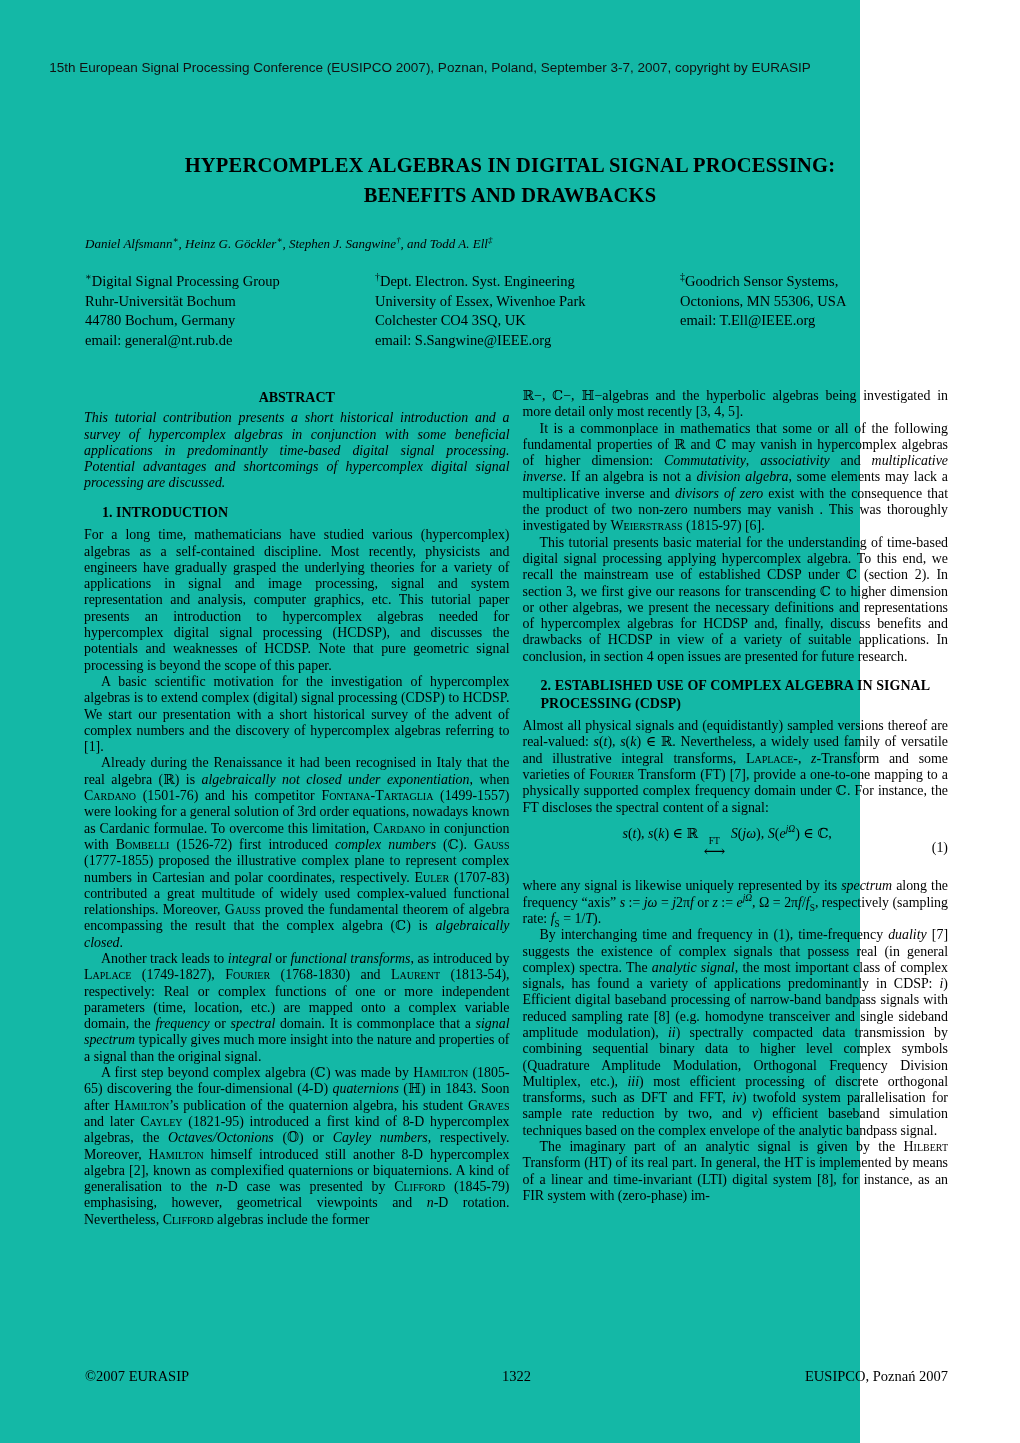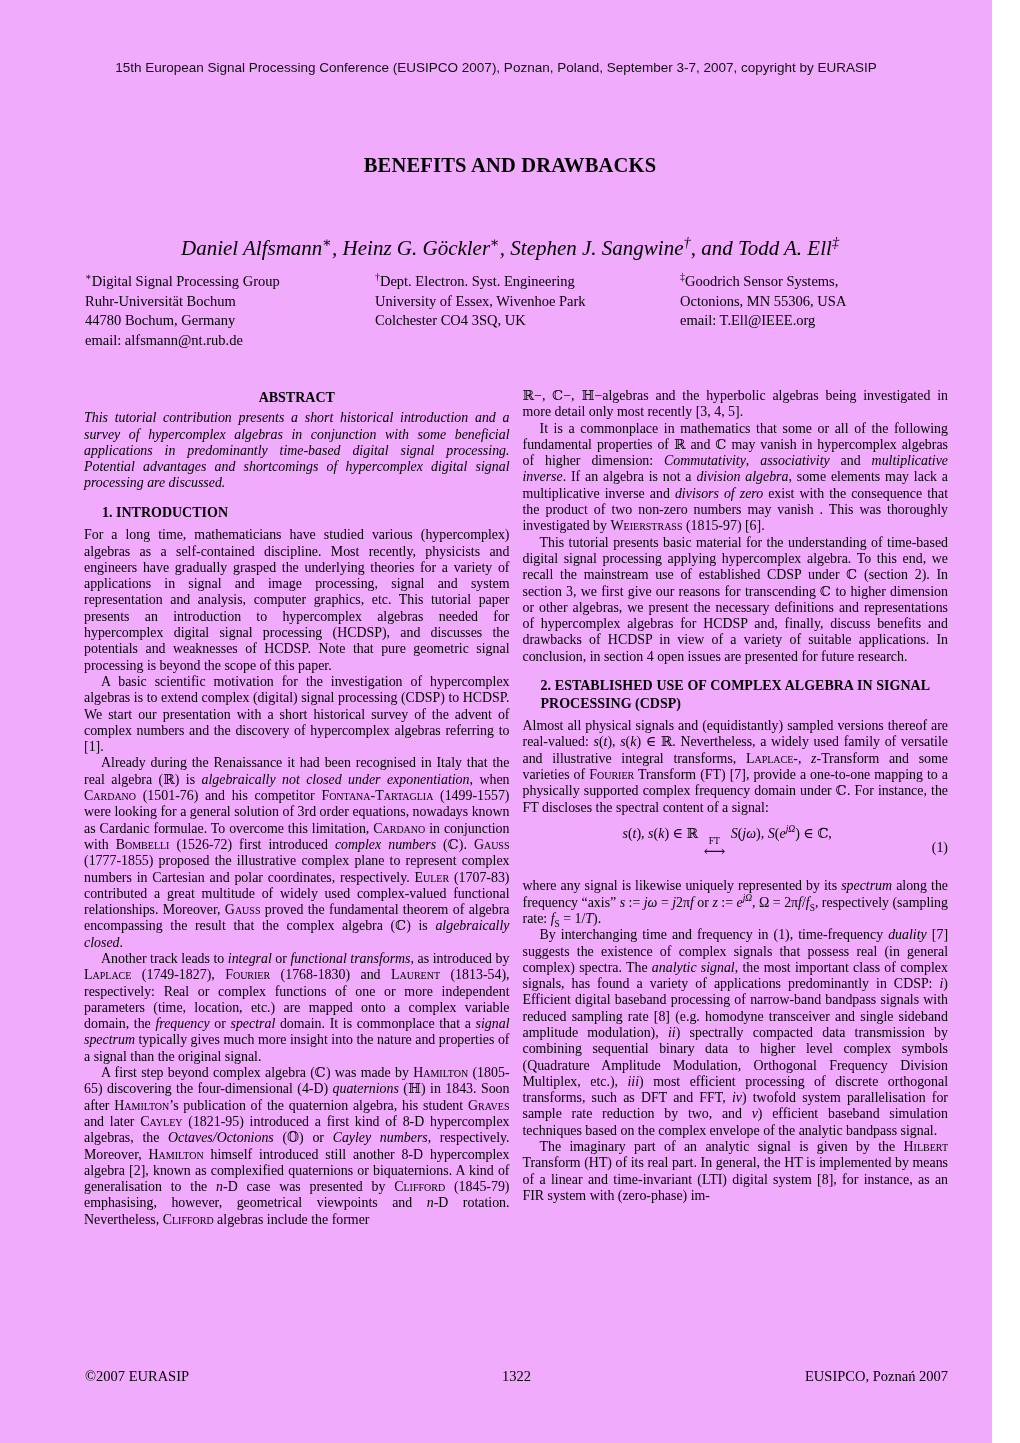--- a/index.html
+++ b/index.html
@@ -1,23 +1,23 @@
 <!DOCTYPE html>
 <html><head>
 <meta charset="utf-8">
 <style>
   html,body{margin:0;padding:0;background:#ffffff;}
-  .page{position:relative;width:992px;height:1443px;background:#f0abfc;color:#000;
+  .page{position:relative;width:860px;height:1443px;background:#14b8a6;color:#000;
         font-family:"Liberation Serif","DejaVu Serif",serif;}
   .conf-header{position:absolute;top:60px;left:0;width:100%;text-align:center;
         font-family:"Liberation Sans","DejaVu Sans",sans-serif;font-size:13.5px;color:#111;}
   .title{position:absolute;top:150px;left:85px;width:850px;text-align:center;
         font-weight:bold;font-size:20.5px;line-height:30px;letter-spacing:.2px;}
-  .authors{position:absolute;top:236px;left:85px;width:850px;text-align:center;
-        font-style:italic;font-size:21px;}
+  .authors{position:absolute;top:236px;left:85px;width:850px;
+        font-style:italic;font-size:13px;}
   .affils{position:absolute;top:272px;left:85px;width:860px;display:flex;}
   .aff{font-size:14.5px;line-height:19.5px;font-style:normal;}
   .aff1{width:290px;} .aff2{width:305px;} .aff3{width:260px;}
   .cols{position:absolute;top:388px;left:84px;width:864px;display:flex;gap:13px;}
   .col{flex:1;font-size:13.9px;line-height:16.3px;text-align:justify;}
   .col p{margin:0;}
   p.ind{text-indent:17px;}
   .h-abs{font-weight:bold;text-align:center;font-size:14px;margin:2px 0 4px;}
   .h-sec{font-weight:bold;font-size:14px;line-height:17.5px;margin:12px 18px 6px;}
   .abstract{font-style:italic;}
@@ -38,36 +38,38 @@
   .f-c{text-align:center;} .f-r{text-align:right;}
 </style>
 </head>
 <body>
 
 <div class="page">
 
   <div class="conf-header">15th European Signal Processing Conference (EUSIPCO 2007), Poznan, Poland, September 3-7, 2007, copyright by EURASIP</div>
 
   <div class="title">
+    <div>HYPERCOMPLEX ALGEBRAS IN DIGITAL SIGNAL PROCESSING:</div>
     <div>BENEFITS AND DRAWBACKS</div>
   </div>
 
   <div class="authors"><span>Daniel Alfsmann</span><span class="st-sup">∗</span><span>, Heinz G. Göckler</span><span class="st-sup">∗</span><span>, Stephen J. Sangwine</span><span class="st-sup">†</span><span>, and Todd A. Ell</span><span class="st-sup">‡</span></div>
 
   <div class="affils">
     <div class="aff aff1">
       <div><span class="sup">∗</span><span>Digital Signal Processing Group</span></div>
       <div>Ruhr-Universität Bochum</div>
       <div>44780 Bochum, Germany</div>
-      <div>email: alfsmann@nt.rub.de</div>
+      <div>email: general@nt.rub.de</div>
     </div>
     <div class="aff aff2">
       <div><span class="sup">†</span><span>Dept. Electron. Syst. Engineering</span></div>
       <div>University of Essex, Wivenhoe Park</div>
       <div>Colchester CO4 3SQ, UK</div>
+      <div>email: S.Sangwine@IEEE.org</div>
     </div>
     <div class="aff aff3">
       <div><span class="sup">‡</span><span>Goodrich Sensor Systems,</span></div>
       <div>Octonions, MN 55306, USA</div>
       <div>email: T.Ell@IEEE.org</div>
     </div>
   </div>
 
   <div class="cols">
 

